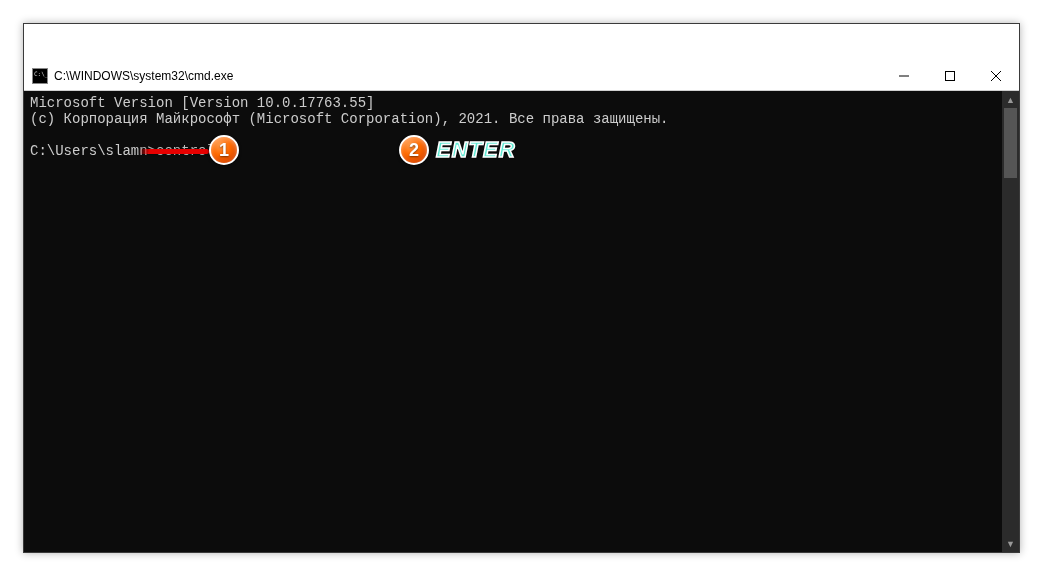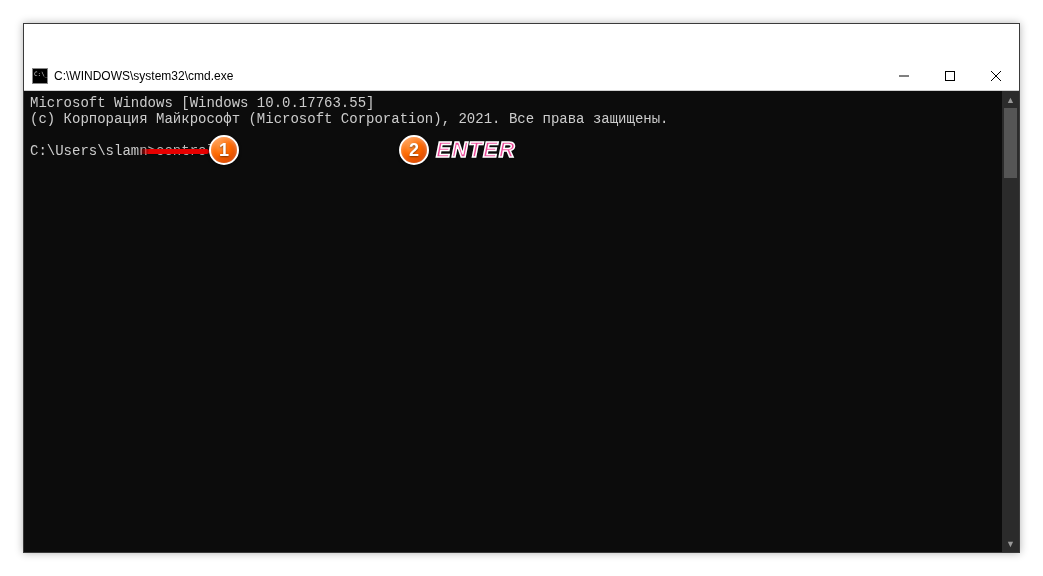--- a/index.html
+++ b/index.html
@@ -144,21 +144,21 @@
     justify-content: center;
     font-family: Arial, sans-serif;
     text-shadow: 0 1px 2px rgba(0,0,0,0.5);
   }
   .enter-label {
     position: absolute;
     font-family: Arial, sans-serif;
     font-size: 22px;
     font-weight: 900;
     font-style: italic;
-    color: #ec4899;
+    color: #5eead4;
     -webkit-text-stroke: 1.5px #fff;
     text-shadow: 1px 1px 2px rgba(0,0,0,0.7);
     letter-spacing: 1px;
   }
 </style>
 </head>
 <body>
 
 <div class="outer-border">
   <div class="window">
@@ -180,21 +180,21 @@
         <div class="win-btn" title="Close">
           <svg viewBox="0 0 10 10">
               <line x1="0" y1="0" x2="10" y2="10" stroke="#000" stroke-width="1"></line>
               <line x1="10" y1="0" x2="0" y2="10" stroke="#000" stroke-width="1"></line>
             </svg>
         </div>
       </div>
     </div>
 
     <div class="console-wrap">
-      <div class="console"><span>Microsoft Windows [Windows 10.0.17763.55]</span>
+      <div class="console"><span>Microsoft Version [Version 10.0.17763.55]</span>
 <span>(c) Корпорация Майкрософт (Microsoft Corporation), 2021. Все права защищены.</span>
 <span></span>
 <span>C:\Users\slamn&gt;</span><span class="cmd">control</span></div>
 
       <div class="scrollbar">
         <div class="scroll-arrow">▲</div>
         <div class="scroll-track">
           <div class="scroll-thumb"></div>
         </div>
         <div class="scroll-arrow">▼</div>

